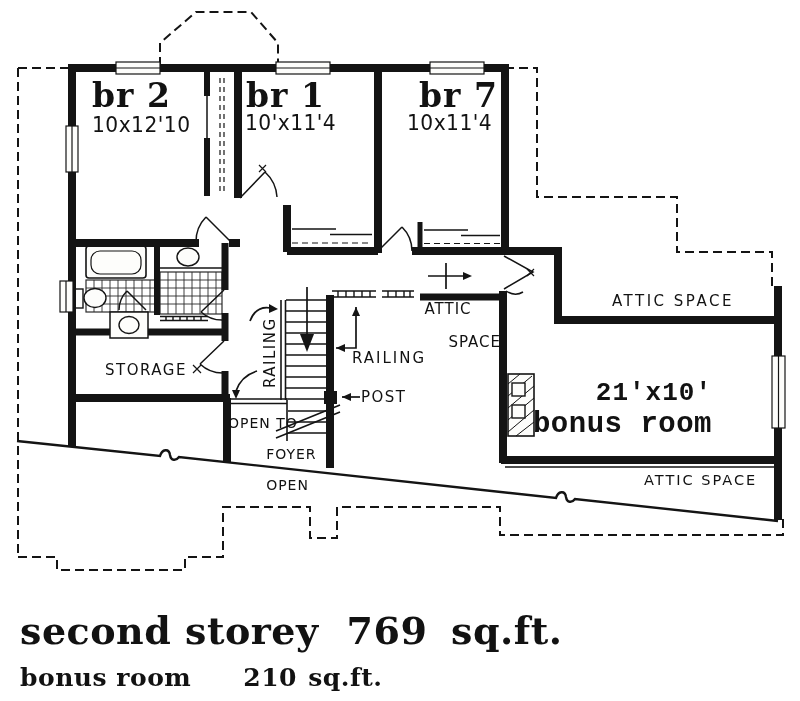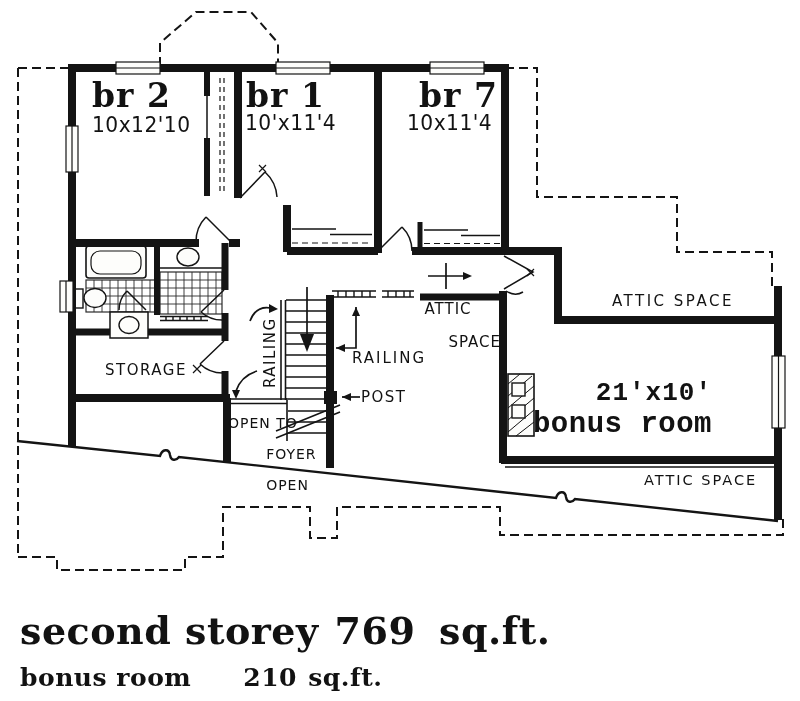--- a/index.html
+++ b/index.html
@@ -11,21 +11,21 @@
   .dim{font-size:22px;letter-spacing:0.5px;transform:scaleX(0.92);transform-origin:0 0;}
   .small{font-size:15px;letter-spacing:1.5px;}
   .small2{font-size:14px;letter-spacing:1px;line-height:15.5px;}
   .vert{transform:rotate(-90deg);transform-origin:0 0;}
   .bonus-block{position:absolute;left:480px;top:378px;width:232px;text-align:right;
                font-family:Liberation Mono, monospace;font-weight:bold;}
   .bonus-dims{font-size:26px;letter-spacing:1px;}
   .bonus-name{font-size:29px;letter-spacing:0.5px;}
   .sum1{position:absolute;left:20px;top:608px;font-family:"DejaVu Serif",serif;
         font-weight:bold;font-size:38px;letter-spacing:0.5px;}
-  .sum1 .area{margin-left:16px;word-spacing:10px;}
+  .sum1 .area{margin-left:28px;word-spacing:10px;}
   .sum2{position:absolute;left:20px;top:663px;font-family:"DejaVu Serif",serif;
         font-weight:bold;font-size:25px;letter-spacing:0.5px;}
   .sum2 .area{margin-left:52px;word-spacing:2px;}
   .ctr{text-align:center;}
 </style>
 </head>
 <body>
 
 <div id="page">
 

